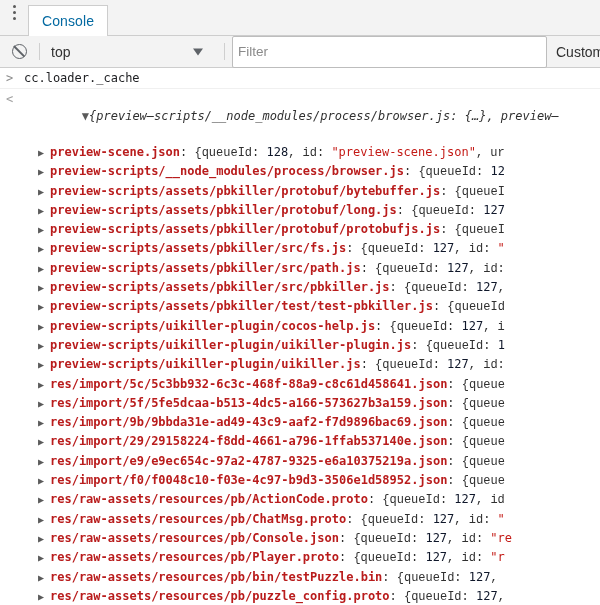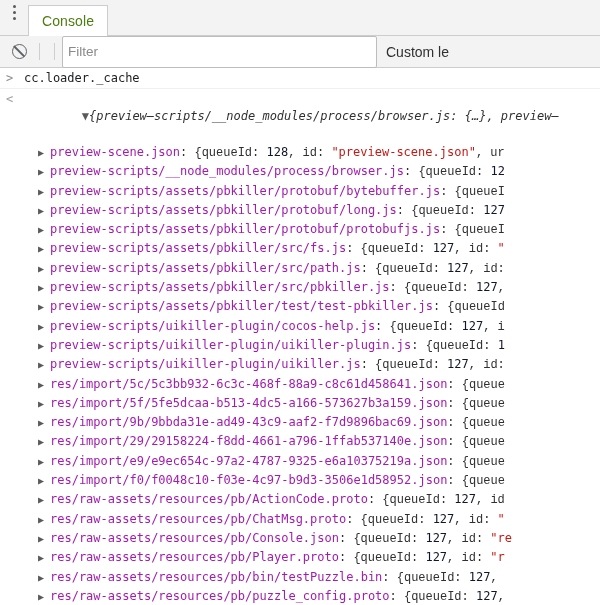--- a/index.html
+++ b/index.html
@@ -33,21 +33,21 @@
   .tab {
     height: 31px;
     min-width: 72px;
     padding: 0 13px;
     background: #ffffff;
     border-left: 1px solid #cdcdcd;
     border-right: 1px solid #cdcdcd;
     border-top: 1px solid #cdcdcd;
     display: flex; align-items: center; justify-content: center;
     font-size: 14px;
-    color: #4d7c0f;
+    color: #0369a1;
     position: relative;
     top: 1px;
     letter-spacing: .1px;
   }
 
   
   .toolbar {
     height: 32px;
     background: #f3f3f3;
     border-bottom: 1px solid #cdcdcd;
@@ -174,21 +174,21 @@
     position: relative;
     color: #303030;
   }
   .row .tri {
     position: absolute;
     left: 38px;
     top: 0;
     color: #5a5a5a;
     font-size: 10px;
   }
-  .row .k { color: #a21caf; padding-left: 13px; }
+  .row .k { color: #b91c1c; padding-left: 13px; font-weight: bold; }
   .row .p { color: #303030; font-family: Liberation Mono, monospace; }
   .row .num { color: #0f172a; }
   .row .str { color: #c41a16; }
 </style>
 </head>
 <body>
 
 <div id="root">
 
   <div class="tabstrip">
@@ -200,20 +200,24 @@
     <div class="tab">
       <span>Console</span>
     </div>
   </div>
 
   <div class="toolbar">
     <div class="clear-btn">
       <span class="no-sign"></span>
     </div>
     <div class="vsep"></div>
+    <div class="ctx-select">
+      <span class="ctx-label">top</span>
+      <span class="caret"></span>
+    </div>
     <div class="vsep"></div>
     <input class="filter-input" type="text" placeholder="Filter" style="">
     <span class="levels">Custom le</span>
   </div>
 
   <div class="console">
 
     <div class="msg msg-input">
       <span class="gutter">&gt;</span>
       <span class="input-text">cc.loader._cache</span>

